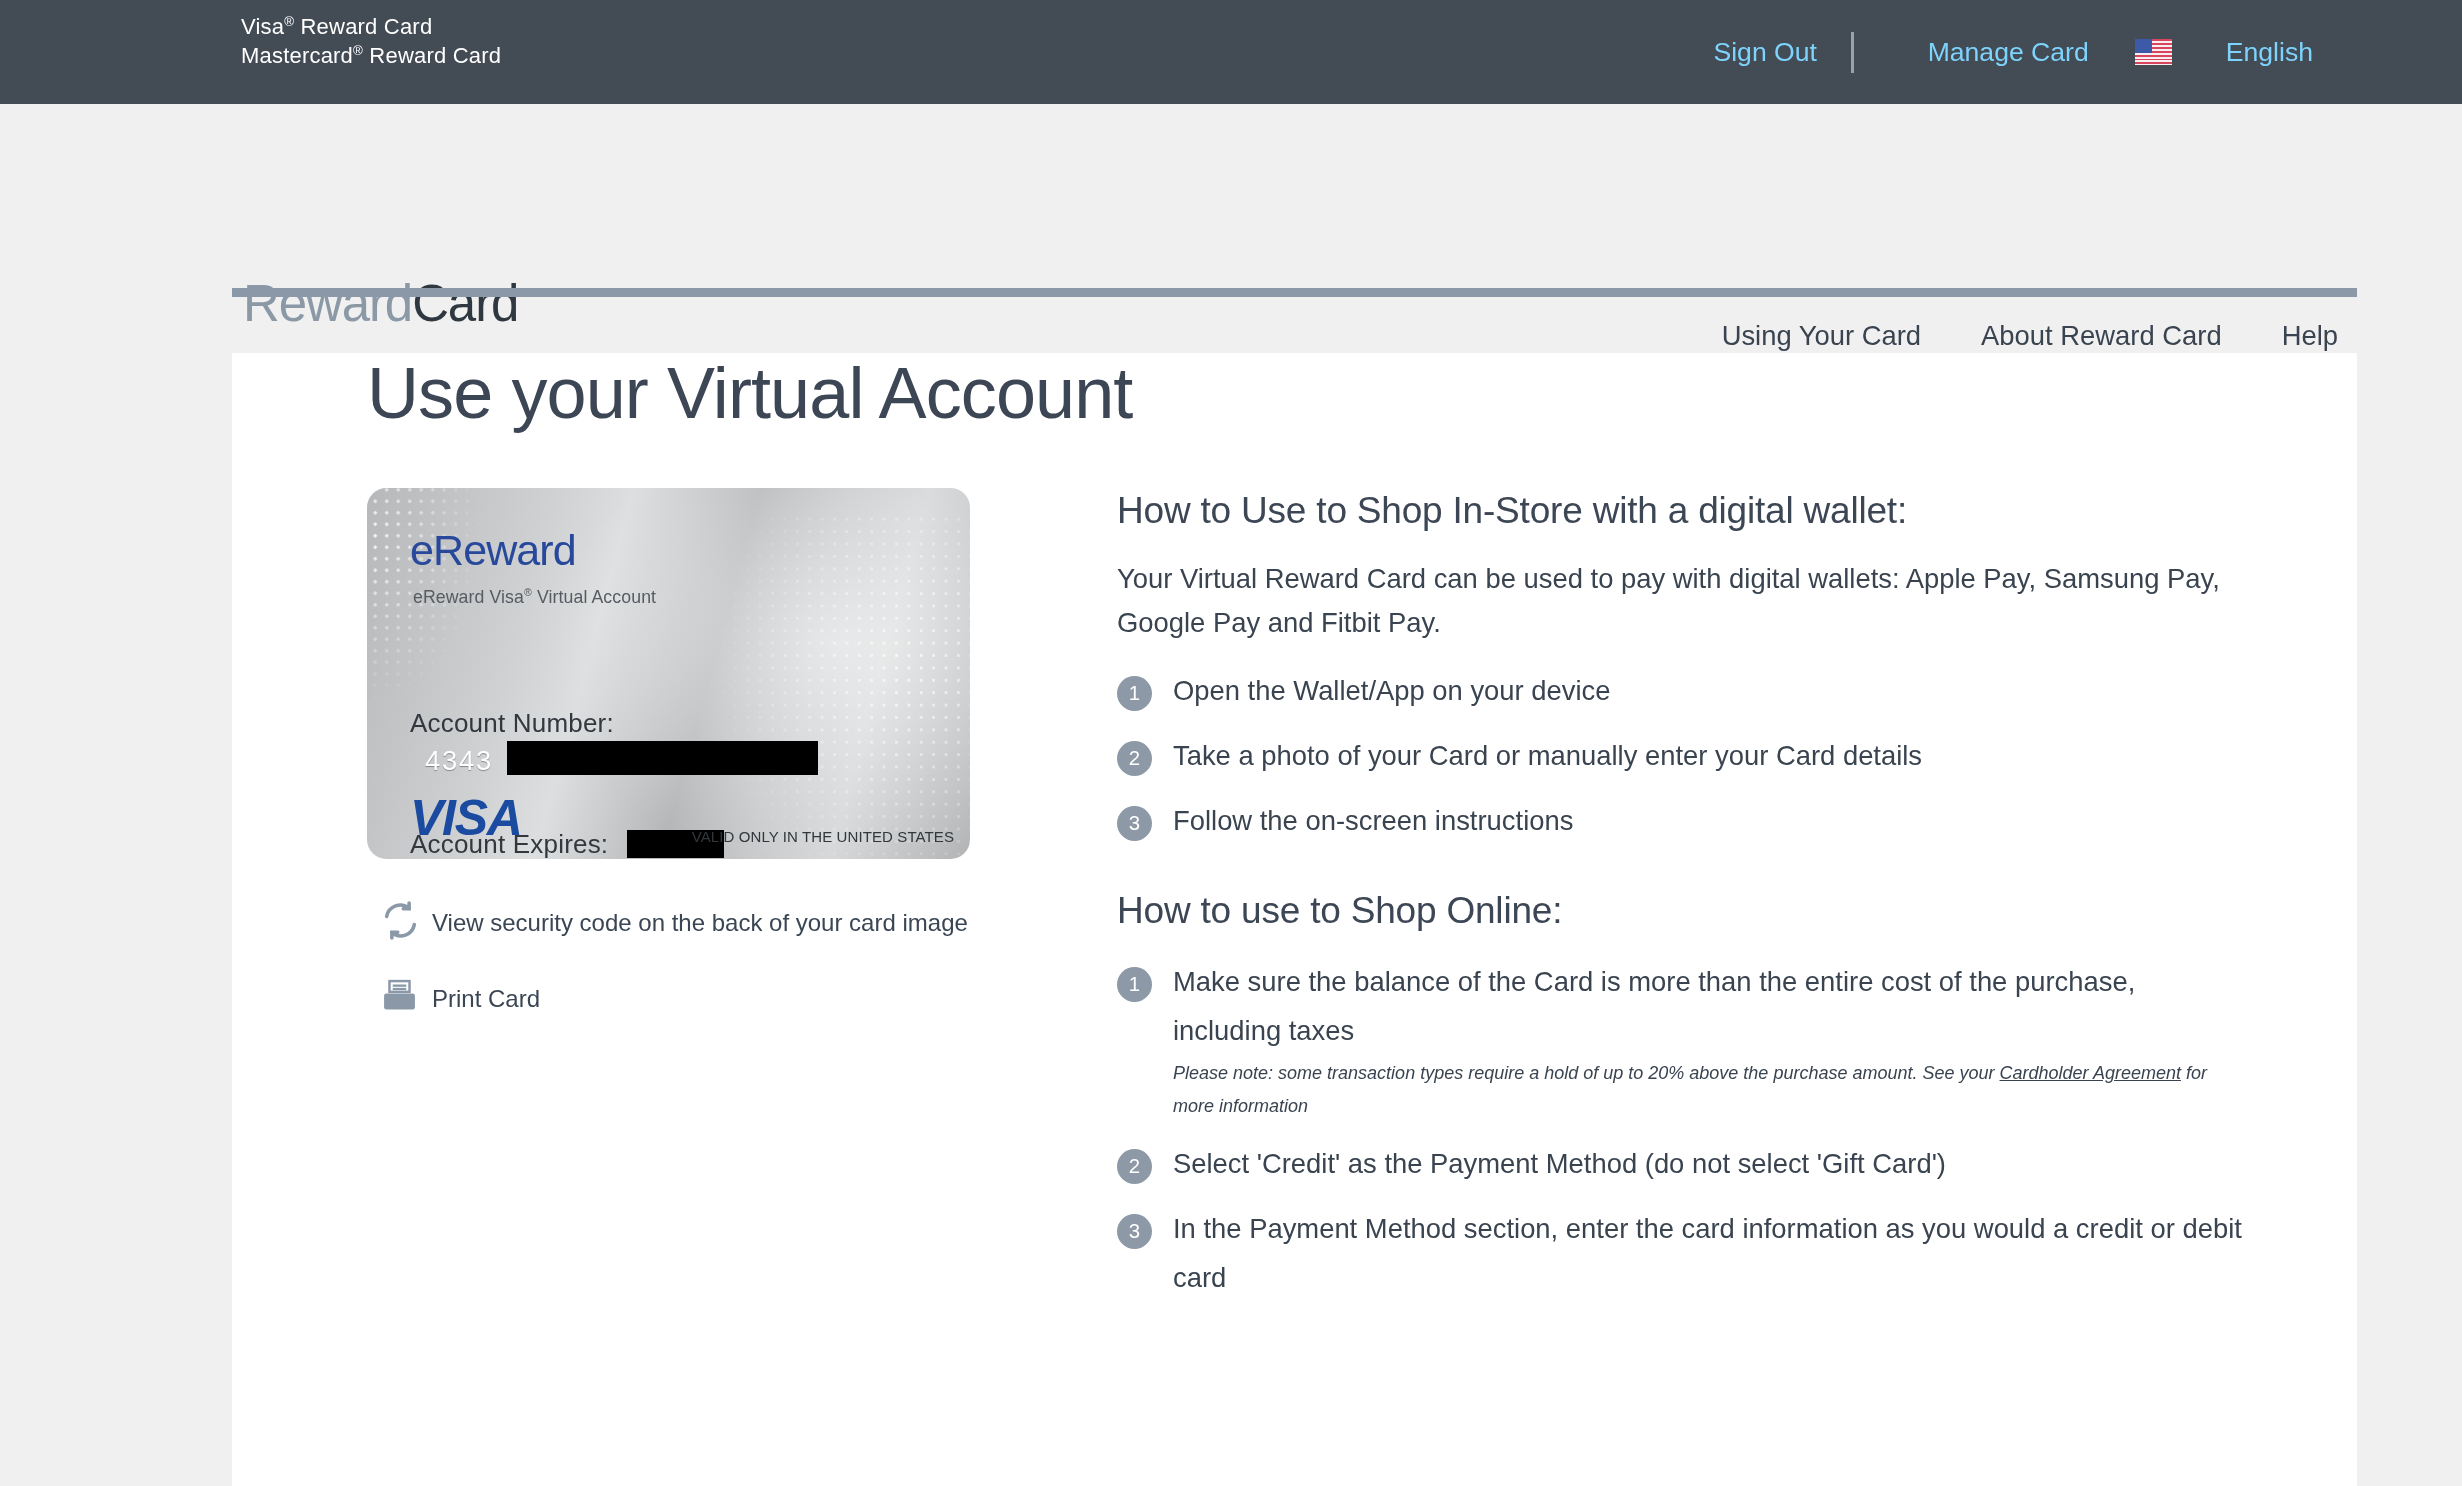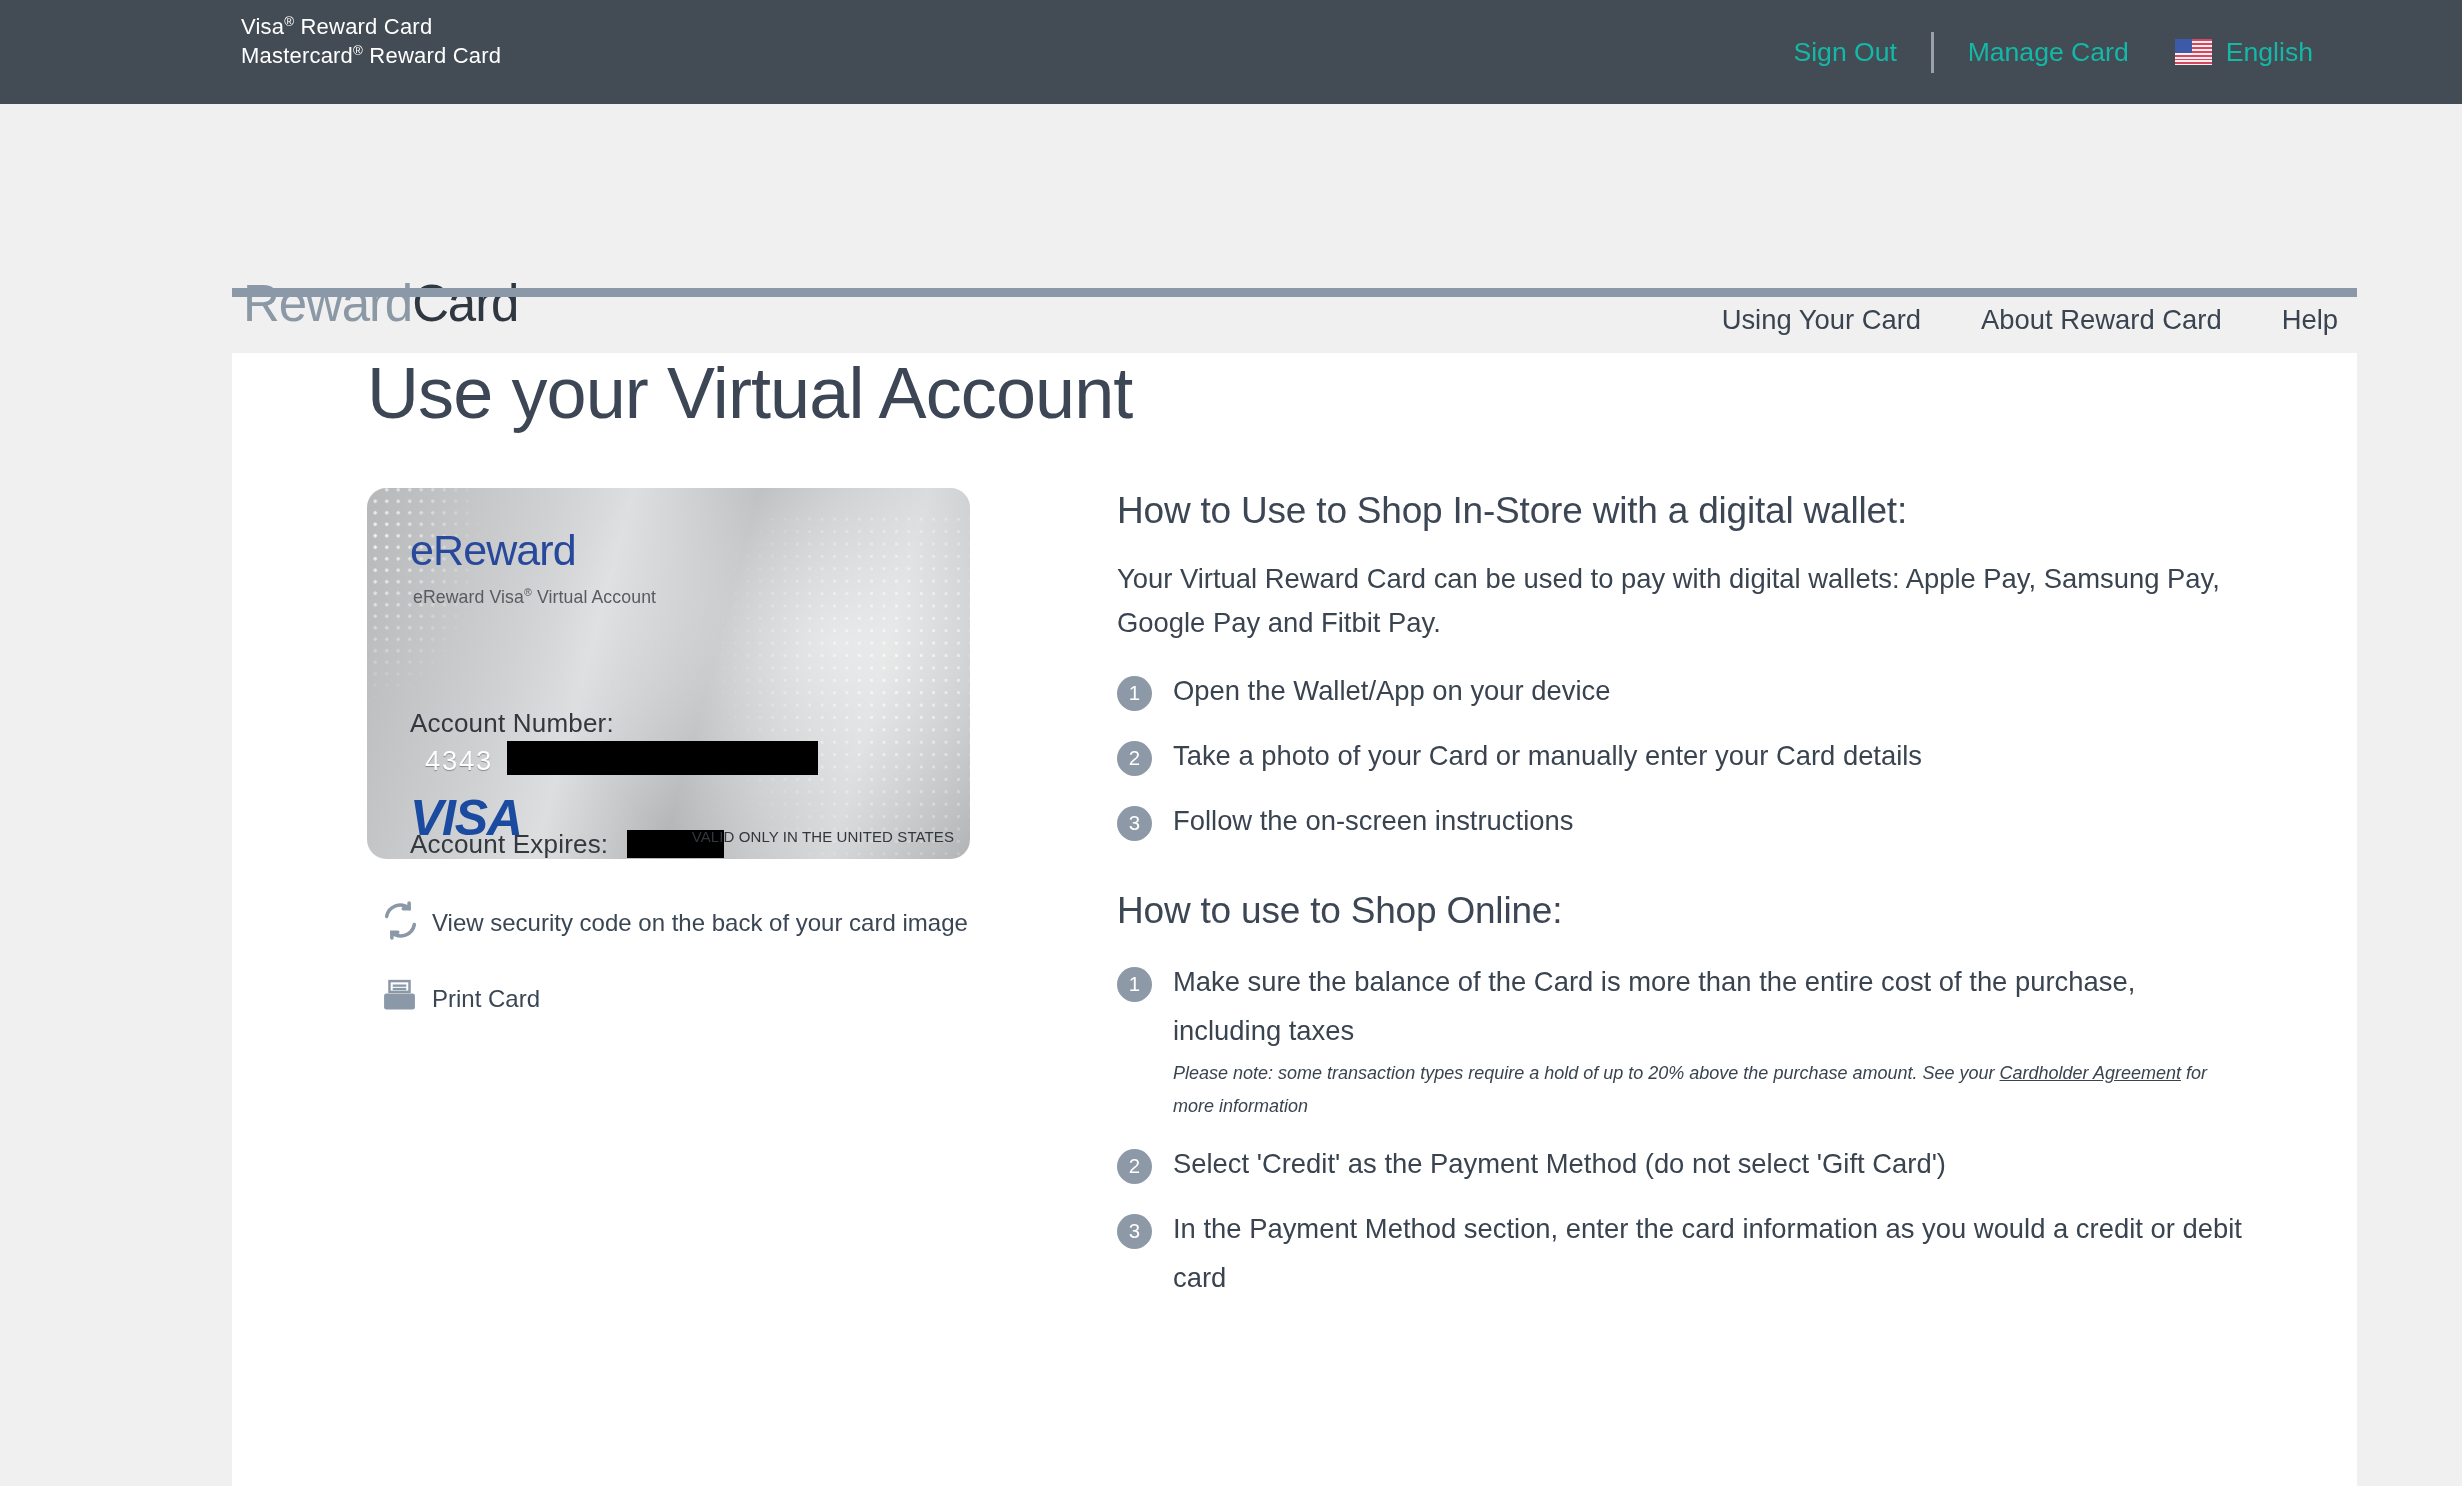--- a/index.html
+++ b/index.html
@@ -38,25 +38,26 @@
   .topbar-right {
     position: absolute;
     right: 149px;
     top: 0;
     height: 104px;
     display: flex;
     align-items: center;
     gap: 0px;
   }
   .topbar-link {
-    color: #14b8a6;
+    color: #7dd3fc;
     font-size: 26.6px;
     text-decoration: none;
     white-space: nowrap;
     cursor: pointer;
+    margin-left: 40px;
   }
   .topbar-divider {
     width: 2.7px;
     height: 41px;
     background: #9aa1a9;
     margin: 0 34px;
     flex: none;
   }
   .lang-wrap {
     display: flex;
@@ -103,21 +104,21 @@
     line-height: 51px;
     letter-spacing: -1.1px;
     white-space: nowrap;
   }
   .logo .lw-a { color: #8b98a6; font-weight: 400; }
   .logo .lw-b { color: #2f3740; font-weight: 400; }
 
   .mainnav {
     position: absolute;
     right: 124px;
-    top: 200px;
+    top: 216px;
     display: flex;
     align-items: center;
     gap: 0;
   }
   .mainnav a {
     color: #3a4450;
     font-size: 27.4px;
     text-decoration: none;
     white-space: nowrap;
     margin-left: 60px;

